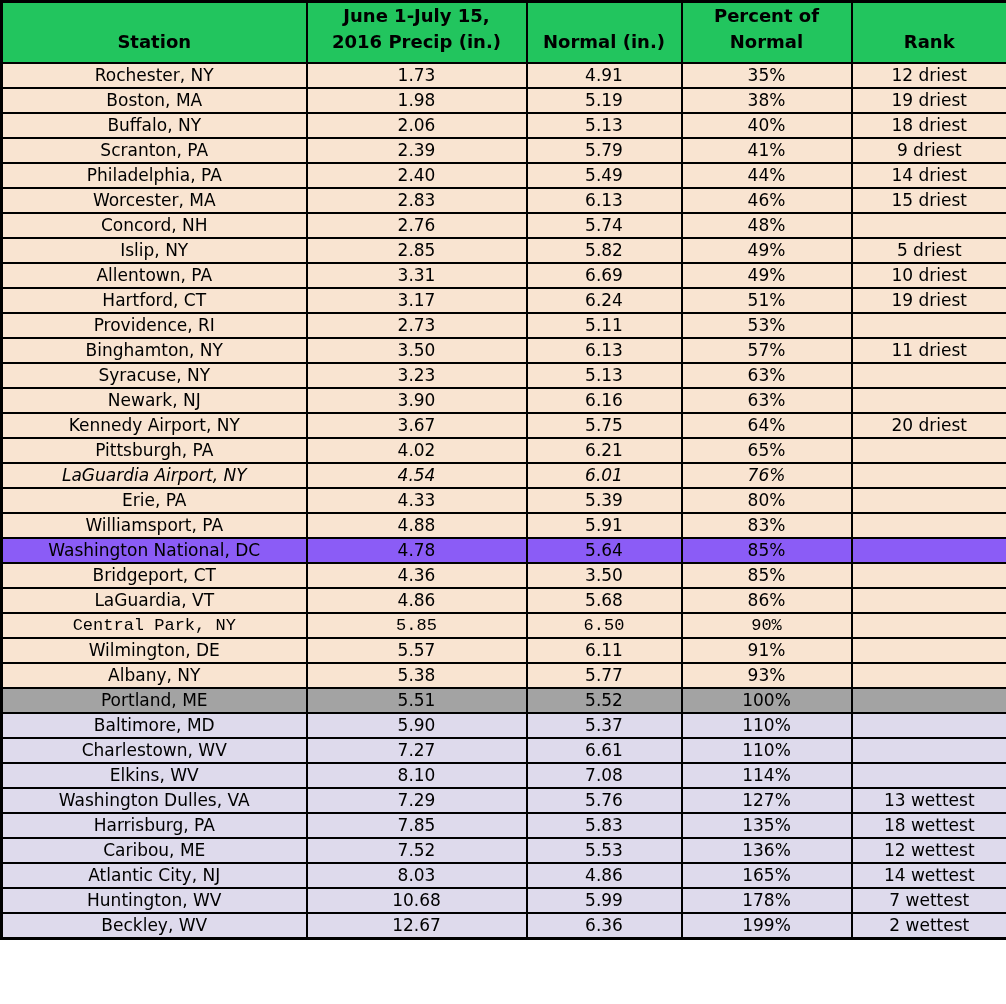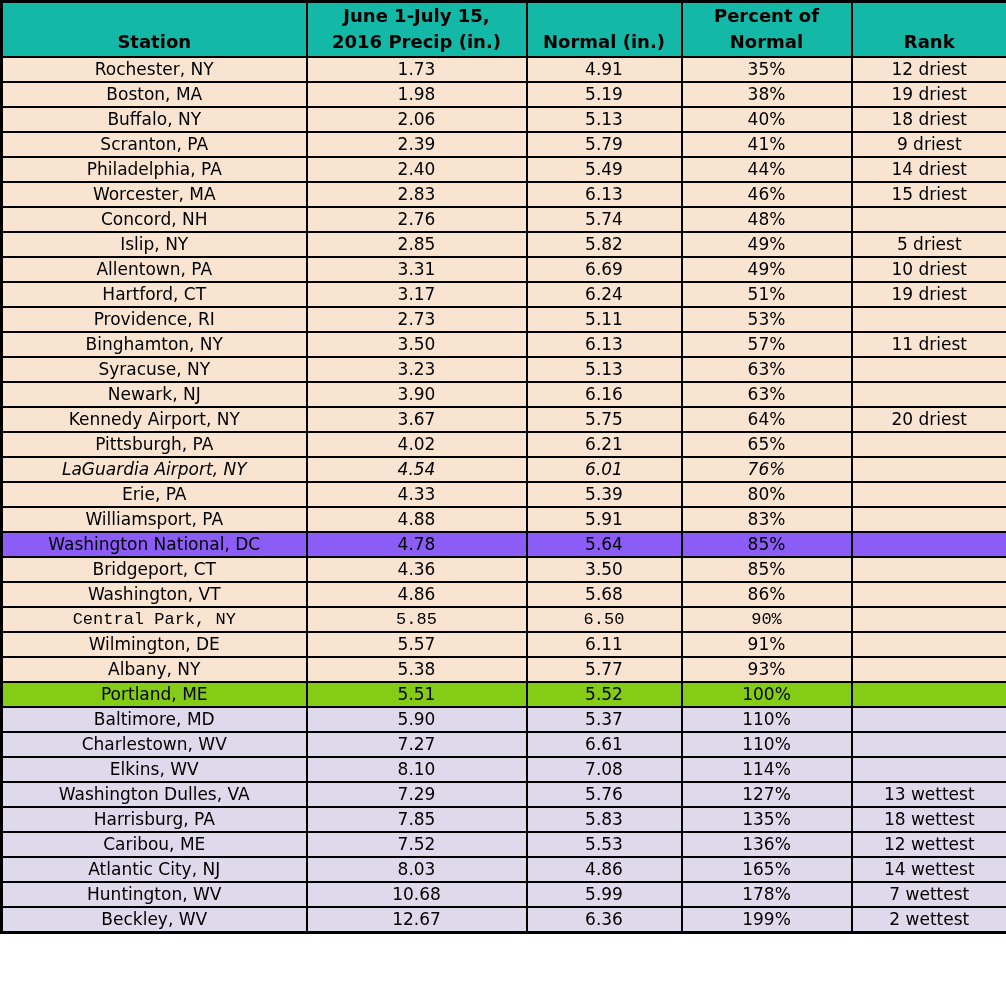--- a/index.html
+++ b/index.html
@@ -19,28 +19,28 @@
     color: #000000;
   }
   table.precip-table th,
   table.precip-table td {
     border: 2px solid #000000;
     text-align: center;
     overflow: hidden;
     padding: 0;
   }
   table.precip-table th {
-    background: #14b8a6;
+    background: #22c55e;
     font-weight: bold;
     font-size: 18px;
     line-height: 26px;
     vertical-align: bottom;
     white-space: pre-line;
     height: 52px;
-    padding-bottom: 1px;
+    padding-bottom: 7px;
   }
   table.precip-table td {
     font-size: 17px;
     line-height: 23px;
     height: 23px;
     vertical-align: middle;
   }
 </style>
 </head>
 <body>
@@ -207,21 +207,21 @@
     <td></td>
   </tr>
         <tr style="background-color: rgb(249, 228, 209);">
     <td>Bridgeport, CT</td>
     <td>4.36</td>
     <td>3.50</td>
     <td>85%</td>
     <td></td>
   </tr>
         <tr style="background-color: rgb(249, 228, 209);">
-    <td>Washington, VT</td>
+    <td>LaGuardia, VT</td>
     <td>4.86</td>
     <td>5.68</td>
     <td>86%</td>
     <td></td>
   </tr>
         <tr style="background-color: rgb(249, 228, 209); font-family: Liberation Mono, monospace;">
     <td>Central Park, NY</td>
     <td>5.85</td>
     <td>6.50</td>
     <td>90%</td>
@@ -234,21 +234,21 @@
     <td>91%</td>
     <td></td>
   </tr>
         <tr style="background-color: rgb(249, 228, 209);">
     <td>Albany, NY</td>
     <td>5.38</td>
     <td>5.77</td>
     <td>93%</td>
     <td></td>
   </tr>
-        <tr style="background-color: #84cc16;">
+        <tr style="background-color: #a3a3a3;">
     <td>Portland, ME</td>
     <td>5.51</td>
     <td>5.52</td>
     <td>100%</td>
     <td></td>
   </tr>
         <tr style="background-color: rgb(222, 218, 236);">
     <td>Baltimore, MD</td>
     <td>5.90</td>
     <td>5.37</td>

